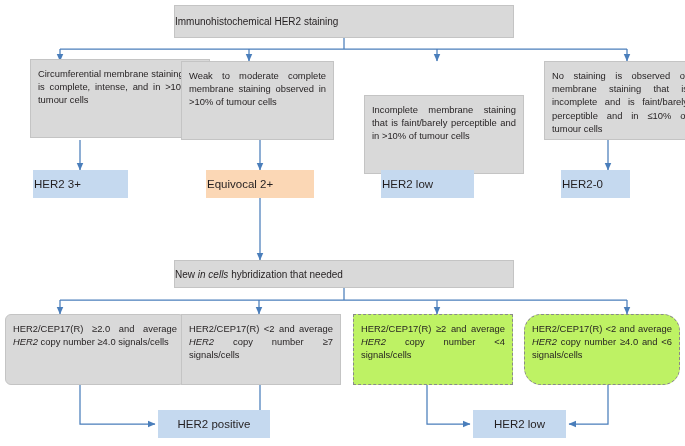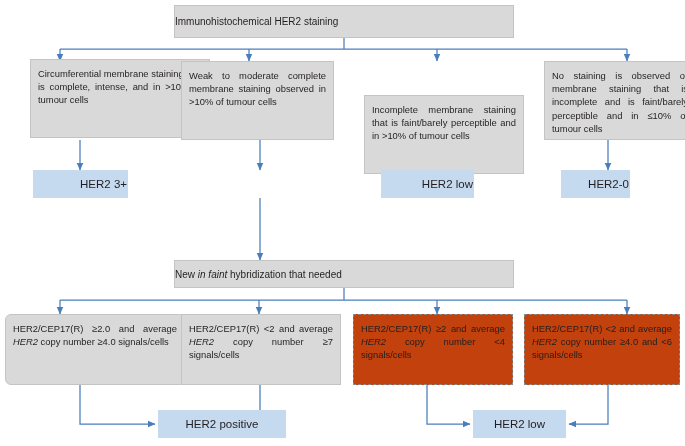--- a/index.html
+++ b/index.html
@@ -32,21 +32,21 @@
     display: flex;
     align-items: center;
     color: #231f20;
     z-index: 2;
   }
   .node-grey {
     background: #d9d9d9;
     border: 1px solid #c4c4c4;
   }
   .node-grey-dashed {
-    background: #c2410c;
+    background: #bef264;
     border: 1px dashed #8a8a8a;
   }
   .node-blue {
     background: #c5d9ef;
     border: 1px solid #c5d9ef;
   }
   .node-orange {
     background: #fbd7b5;
     border: 1px solid #fbd7b5;
   }
@@ -58,21 +58,21 @@
     align-items: flex-start;
     padding: 7px 7px 6px 7px;
     font-size: 9.4px;
     line-height: 13.2px;
     text-align: justify;
     text-align-last: left;
     -moz-text-align-last: left;
     display: block;
   }
   .result-node {
-    justify-content: flex-end;
+    justify-content: flex-start;
     font-size: 11.5px;
   }
   .term-node {
     justify-content: center;
     font-size: 11.5px;
   }
   em {
     font-style: italic;
   }
 </style>
@@ -137,50 +137,53 @@
   </div>
 
   <div class="node node-grey crit-node" style="left:544px; top:61px; width:152px; height:79px;">
     <span>No staining is observed or membrane staining that is incomplete and is faint/barely perceptible and in ≤10% of tumour cells</span>
   </div>
 
   <div class="node node-blue result-node" style="left:33px; top:170px; width:95px; height:28px;">
     <span>HER2 3+</span>
   </div>
 
+  <div class="node node-orange result-node" style="left:206px; top:170px; width:108px; height:28px;">
+    <span>Equivocal 2+</span>
+  </div>
 
   <div class="node node-blue result-node" style="left:381px; top:170px; width:93px; height:28px;">
     <span>HER2 low</span>
   </div>
 
   <div class="node node-blue result-node" style="left:561px; top:170px; width:69px; height:28px;">
     <span>HER2-0</span>
   </div>
 
   <div class="node node-grey title-node" style="left:174px; top:260px; width:340px; height:28px;">
-    <span><span>New </span><em>in faint</em><span> hybridization that needed</span></span>
+    <span><span>New </span><em>in cells</em><span> hybridization that needed</span></span>
   </div>
 
   <div class="node node-grey crit-node" style="left:5px; top:314px; width:180px; height:71px;border-radius:6px;">
     <span><span>HER2/CEP17(R) ≥2.0 and average </span><em>HER2</em><span> copy number ≥4.0 signals/cells</span></span>
   </div>
 
   <div class="node node-grey crit-node" style="left:181px; top:314px; width:160px; height:71px;">
     <span><span>HER2/CEP17(R) &lt;2 and average </span><em>HER2</em><span> copy number ≥7 signals/cells</span></span>
   </div>
 
   <div class="node node-grey-dashed crit-node" style="left:353px; top:314px; width:160px; height:71px;">
     <span><span>HER2/CEP17(R) ≥2 and average </span><em>HER2</em><span> copy number &lt;4 signals/cells</span></span>
   </div>
 
-  <div class="node node-grey-dashed crit-node" style="left:524px; top:314px; width:156px; height:71px;">
+  <div class="node node-grey-dashed crit-node" style="left:524px; top:314px; width:156px; height:71px;border-radius:17px;">
     <span><span>HER2/CEP17(R) &lt;2 and average </span><em>HER2</em><span> copy number ≥4.0 and &lt;6 signals/cells</span></span>
   </div>
 
-  <div class="node node-blue term-node" style="left:158px; top:410px; width:128px; height:28px;">
+  <div class="node node-blue term-node" style="left:158px; top:410px; width:112px; height:28px;">
     <span>HER2 positive</span>
   </div>
 
   <div class="node node-blue term-node" style="left:473px; top:410px; width:93px; height:28px;">
     <span>HER2 low</span>
   </div>
 
 </div>
 
 </body></html>

